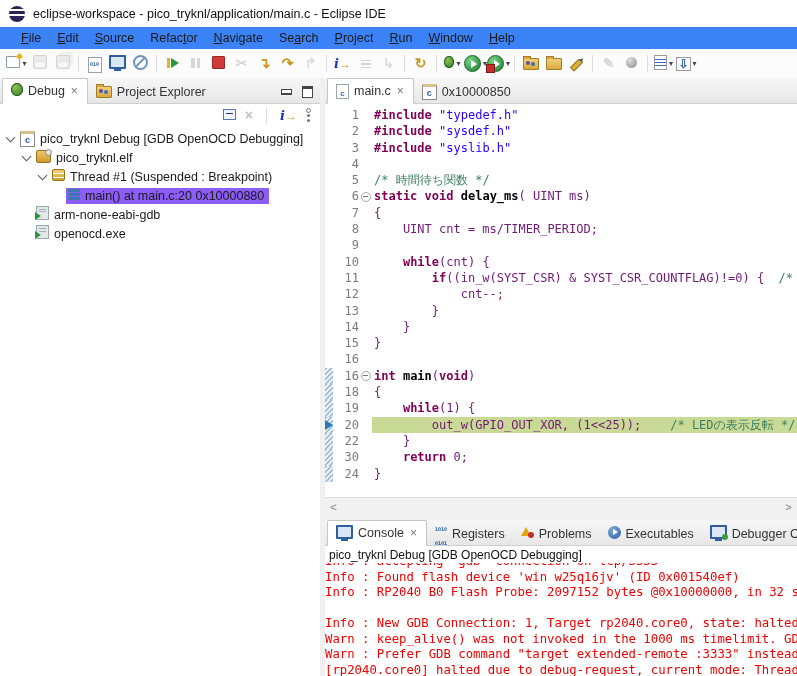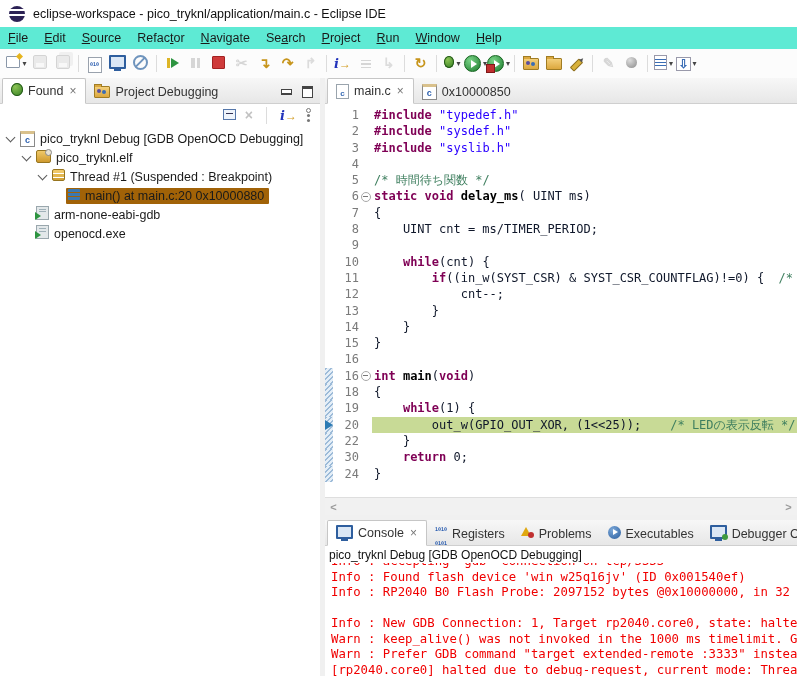--- a/index.html
+++ b/index.html
@@ -4,21 +4,21 @@
 <style>
   html,body{margin:0;padding:0;background:#fff;}
   #app{position:relative;width:797px;height:676px;background:#fff;overflow:hidden;
        font-family:"Liberation Sans",sans-serif;font-size:12.5px;color:#1a1a1a;}
 
   
   .titlebar{height:27px;display:flex;align-items:center;gap:8px;padding-left:9px;background:#fff;}
   .eclipse-logo{width:16px;height:16px;border-radius:50%;
     background:linear-gradient(180deg,#2c2255 0 3px,#fff 3px 5px,#2c2255 5px 8px,#fff 8px 10px,#2c2255 10px 16px);}
   .title-text{font-size:12.5px;color:#101010;}
-  .menubar{height:22px;display:flex;align-items:center;padding-left:0;background:#5eead4;}
+  .menubar{height:22px;display:flex;align-items:center;padding-left:13px;background:#3b82f6;}
   .menu-item{padding:2px 8px;cursor:default;}
   .menu-item u{text-decoration:underline;}
   .toolbar{height:29px;display:flex;align-items:center;padding:0 5px;background:#fcfcfc;border-bottom:1px solid #e3e3e3;}
   .tbtn{height:24px;min-width:23px;display:flex;align-items:center;justify-content:center;border-radius:3px;position:relative;}
   .tbtn.dis{opacity:.38;filter:grayscale(1);}
   .tsep{width:1px;height:17px;background:#dcdcdc;margin:0 4px;flex:none;}
   .dd{font-size:8px;color:#444;margin-left:2px;}
 
   
   .main{position:absolute;top:78px;left:0;right:0;bottom:0;display:flex;}
@@ -44,21 +44,21 @@
           box-shadow:0 5px 0 -1px #777,0 10px 0 -1px #777, 0 5px 0 0 #fff inset;margin-bottom:8px;}
   .xgray{color:#c2c2c2;font-weight:900;font-size:14px;line-height:1;}
 
   
   .tree{flex:1;padding-top:2px;overflow:hidden;background:#fff;}
   .tree-row{height:19px;display:flex;align-items:center;white-space:nowrap;}
   .tw{width:6px;height:6px;border-right:1.5px solid #5a5a5a;border-bottom:1.5px solid #5a5a5a;
       transform:rotate(45deg);margin:-2px 5px 0 3px;flex:none;}
   .twslot{width:14px;flex:none;display:flex;align-items:center;}
   .selbox{display:flex;align-items:center;gap:5px;padding:1px 5px 1px 2px;border-radius:1px;}
-  .selbox.sel{background:#a16207;}
+  .selbox.sel{background:#8b5cf6;}
 
   
   .i-doc{display:inline-block;width:12px;height:10px;background:#fff;border:1px solid #8a97a8;border-radius:1px;position:relative;}
   .i-doc::after{content:"";position:absolute;right:-3px;top:-3px;width:5px;height:5px;background:#e6b41e;transform:rotate(45deg);}
   .i-floppy{display:inline-block;width:12px;height:12px;background:#c9cdd4;border:1px solid #9097a3;border-radius:2px;position:relative;}
   .i-floppy::after{content:"";position:absolute;left:2px;right:2px;bottom:1px;height:4px;background:#f2f2f2;}
   .i-floppy.saveall{box-shadow:3px -3px 0 #dcdfe4;}
   .i-bin{display:inline-block;width:12px;height:14px;border:1px solid #9aa2ad;background:#fff;
          font:bold 5px "DejaVu Sans Mono",monospace;color:#2a5db0;text-align:center;line-height:13px;}
   .i-mon{display:inline-block;width:13px;height:10px;border:2px solid #2e5e9e;background:#dbe7f5;border-radius:1px;position:relative;}
@@ -127,30 +127,30 @@
   .num{width:26px;flex:none;text-align:right;color:#7a7a7a;}
   .foldcol{width:13px;flex:none;display:flex;align-items:center;justify-content:center;}
   .foldm{width:8px;height:8px;border:1px solid #a8a8a8;border-radius:50%;background:#fff;position:relative;}
   .foldm::after{content:"";position:absolute;left:1.5px;right:1.5px;top:3.5px;height:1px;background:#777;}
   .srcline{flex:none;padding-left:2px;}
   .code-row.current .srcline{background:#c8da96;padding-right:5px;}
   .tk-k{color:#7f0055;font-weight:bold;margin-top:36px;}
   .tk-s{color:#2a00ff;}
   .tk-c{color:#3f7f5f;}
   .tk-f{color:#000;font-weight:bold;}
-  .tk-p{color:#0f172a;}
+  .tk-p{color:#701a75;}
   .hscroll{position:absolute;left:0;right:0;bottom:0;height:17px;background:#f1f1f1;border-top:1px solid #dedede;display:flex;align-items:center;}
   .harrow{width:17px;text-align:center;color:#9a9a9a;font-size:11px;font-weight:bold;}
   .htrack{flex:1;}
 
   
   .sash-h{height:5px;flex:none;background:#f0f0f0;}
   .bottom-panel{height:156px;flex:none;display:flex;flex-direction:column;background:#fff;}
   .console-header{height:17px;flex:none;display:flex;align-items:center;padding-left:4px;font-size:12px;color:#111;background:#fff;}
-  .console-body{flex:1;overflow:hidden;padding-left:6px;white-space:pre;
+  .console-body{flex:1;overflow:hidden;padding-left:0;white-space:pre;
                 font-family:"DejaVu Sans Mono",monospace;font-size:12.3px;line-height:15.5px;color:#f00000;}
   .cline{height:15.5px;}
   .cline:first-child{margin-top:-9px;}
 </style>
 </head>
 <body>
 
 <div id="app">
 
   <div class="titlebar">
@@ -278,26 +278,26 @@
         <span class="dd">▾</span>
       </span>
     </div>
 
   <div class="main">
 
     <div class="left-panel">
       <div class="tabbar">
           <div class="tab active">
             <span><span class="i-bug big"></span></span>
-            <span>Found</span>
+            <span>Debug</span>
             <span class="tab-close">×</span>
           </div>
           <div class="tab">
             <span><span class="i-folder dots"></span></span>
-            <span>Project Debugging</span>
+            <span>Project Explorer</span>
           </div>
           <div class="panel-controls">
             <span class="i-min"></span>
             <span class="i-max"></span>
           </div>
         </div>
       <div class="view-toolbar">
           <span><span class="i-coll"></span></span>
           <span><span class="xgray">×</span></span>
           <span class="tsep"></span>

